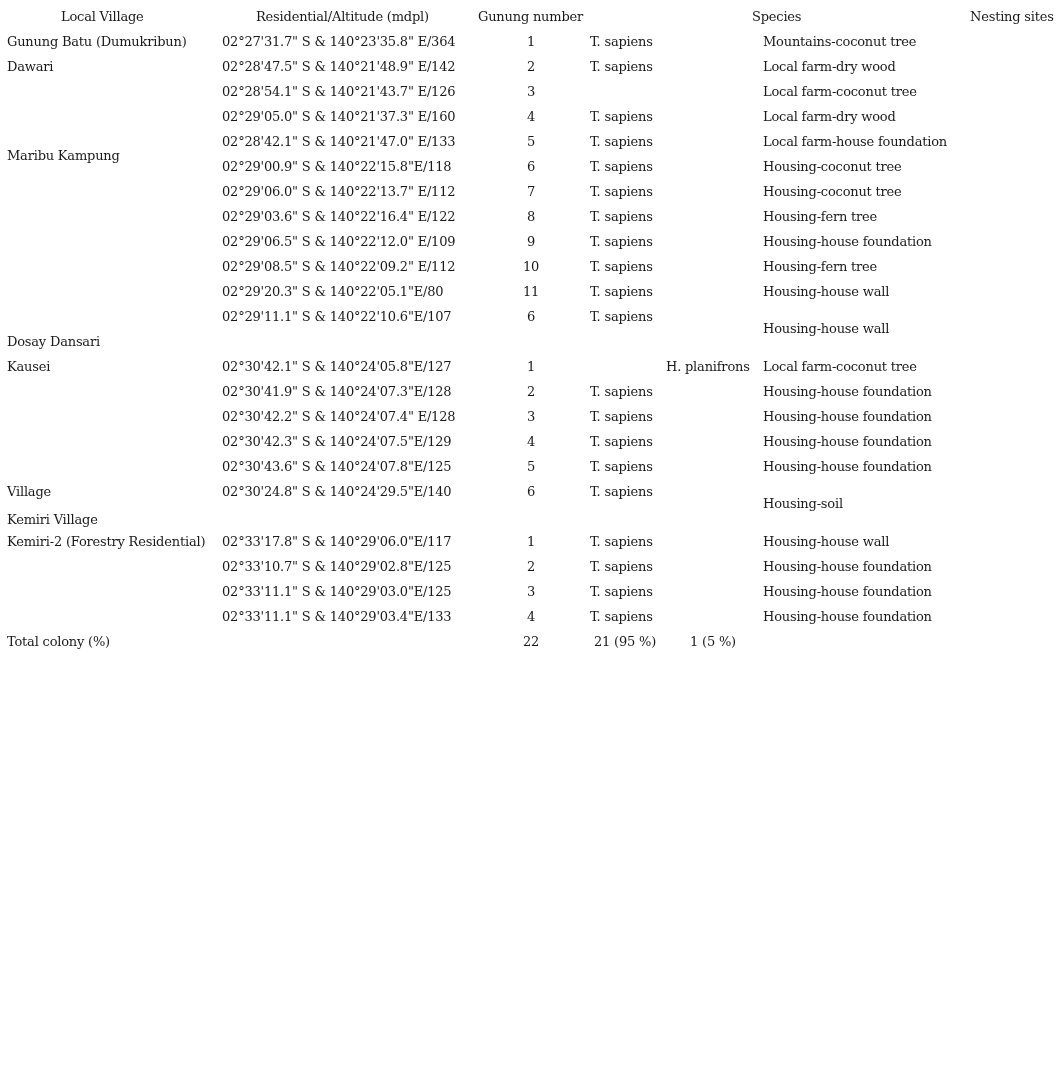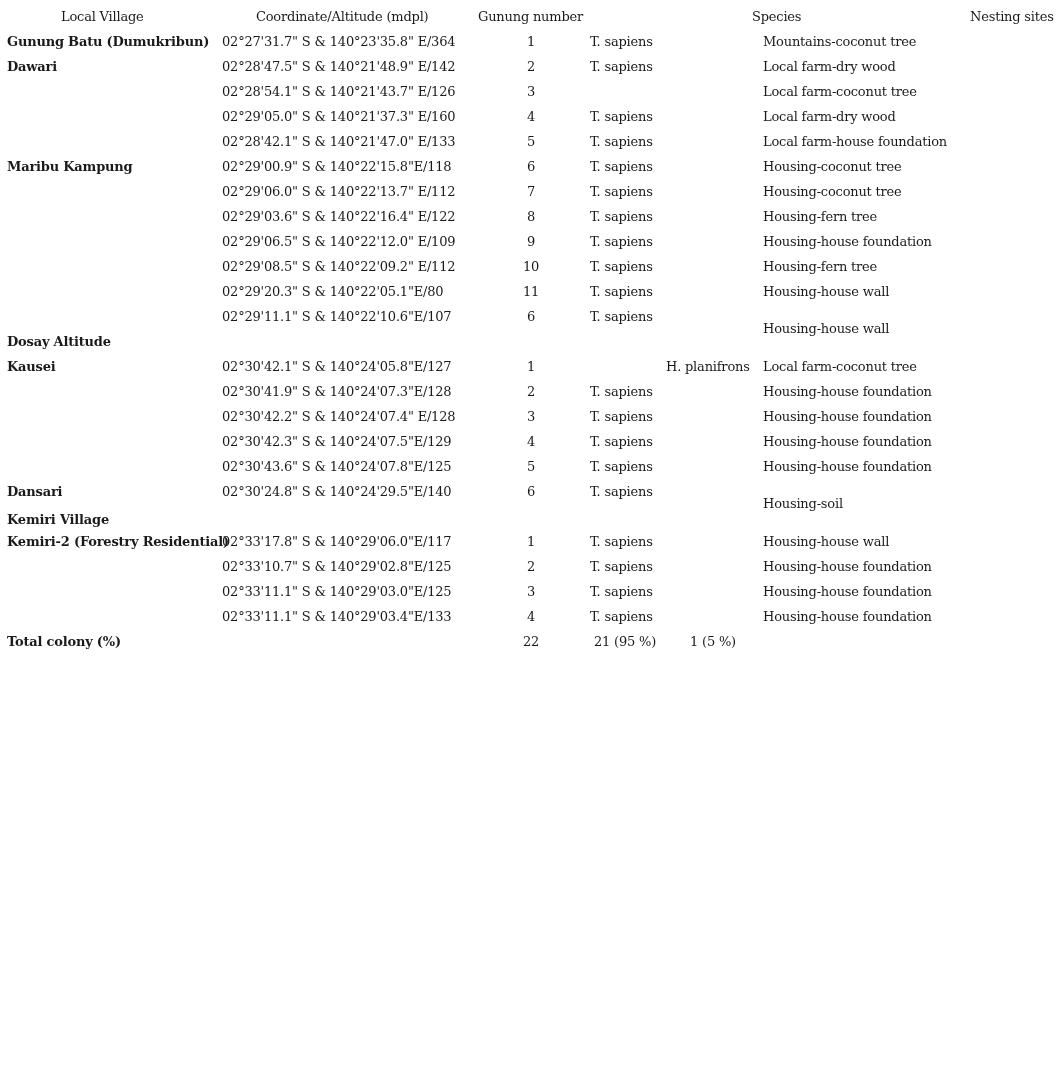--- a/index.html
+++ b/index.html
@@ -16,34 +16,34 @@
       font-size: 13px;
       color: #1a1a1a;
       letter-spacing: -0.2px;
     }
     .cell {
       position: absolute;
       white-space: nowrap;
       line-height: 16px;
     }
     .hdr { top: 9px; }
-    .c-loc { left: 7px; font-weight: bold; }
+    .c-loc { left: 7px; }
     .c-coord { left: 222px; }
     .c-num { left: 505px; width: 52px; text-align: center; }
     .c-sp1 { left: 590px; }
     .c-sp2 { left: 666px; }
     .c-nest { left: 763px; }
   </style>
 </head>
 <body>
 
 <div>
 
   <span class="cell hdr" style="left:61px">Local Village</span>
-  <span class="cell hdr" style="left:256px">Coordinate/Altitude (mdpl)</span>
+  <span class="cell hdr" style="left:256px">Residential/Altitude (mdpl)</span>
   <span class="cell hdr" style="left:478px">Gunung number</span>
   <span class="cell hdr" style="left:752px">Species</span>
   <span class="cell hdr" style="left:970px">Nesting sites</span>
 
   <div id="rows">
       <div>
         <span class="cell c-loc" style="top: 34px;">Gunung Batu (Dumukribun)</span>
         <span class="cell c-coord" style="top: 34px;">02°27'31.7" S &amp; 140°23'35.8" E/364</span>
         <span class="cell c-num" style="top: 34px;">1</span>
         <span class="cell c-sp1" style="top: 34px;">T. sapiens</span>
@@ -76,21 +76,21 @@
       </div>
       <div>
         <span class="cell c-loc" style="top: 134px;"></span>
         <span class="cell c-coord" style="top: 134px;">02°28'42.1" S &amp; 140°21'47.0" E/133</span>
         <span class="cell c-num" style="top: 134px;">5</span>
         <span class="cell c-sp1" style="top: 134px;">T. sapiens</span>
         <span class="cell c-sp2" style="top: 134px;"></span>
         <span class="cell c-nest" style="top: 134px;">Local farm-house foundation</span>
       </div>
       <div>
-        <span class="cell c-loc" style="top: 159px;">Maribu Kampung</span>
+        <span class="cell c-loc" style="top: 148px;">Maribu Kampung</span>
         <span class="cell c-coord" style="top: 159px;">02°29'00.9" S &amp; 140°22'15.8"E/118</span>
         <span class="cell c-num" style="top: 159px;">6</span>
         <span class="cell c-sp1" style="top: 159px;">T. sapiens</span>
         <span class="cell c-sp2" style="top: 159px;"></span>
         <span class="cell c-nest" style="top: 159px;">Housing-coconut tree</span>
       </div>
       <div>
         <span class="cell c-loc" style="top: 184px;"></span>
         <span class="cell c-coord" style="top: 184px;">02°29'06.0" S &amp; 140°22'13.7" E/112</span>
         <span class="cell c-num" style="top: 184px;">7</span>
@@ -132,21 +132,21 @@
       </div>
       <div>
         <span class="cell c-loc" style="top: 309px;"></span>
         <span class="cell c-coord" style="top: 309px;">02°29'11.1" S &amp; 140°22'10.6"E/107</span>
         <span class="cell c-num" style="top: 309px;">6</span>
         <span class="cell c-sp1" style="top: 309px;">T. sapiens</span>
         <span class="cell c-sp2" style="top: 309px;"></span>
         <span class="cell c-nest" style="top: 321px;">Housing-house wall</span>
       </div>
       <div>
-        <span class="cell c-loc" style="top: 334px;">Dosay Altitude</span>
+        <span class="cell c-loc" style="top: 334px;">Dosay Dansari</span>
         <span class="cell c-coord" style="top: 334px;"></span>
         <span class="cell c-num" style="top: 334px;"></span>
         <span class="cell c-sp1" style="top: 334px;"></span>
         <span class="cell c-sp2" style="top: 334px;"></span>
         <span class="cell c-nest" style="top: 334px;"></span>
       </div>
       <div>
         <span class="cell c-loc" style="top: 359px;">Kausei</span>
         <span class="cell c-coord" style="top: 359px;">02°30'42.1" S &amp; 140°24'05.8"E/127</span>
         <span class="cell c-num" style="top: 359px;">1</span>
@@ -180,21 +180,21 @@
       </div>
       <div>
         <span class="cell c-loc" style="top: 459px;"></span>
         <span class="cell c-coord" style="top: 459px;">02°30'43.6" S &amp; 140°24'07.8"E/125</span>
         <span class="cell c-num" style="top: 459px;">5</span>
         <span class="cell c-sp1" style="top: 459px;">T. sapiens</span>
         <span class="cell c-sp2" style="top: 459px;"></span>
         <span class="cell c-nest" style="top: 459px;">Housing-house foundation</span>
       </div>
       <div>
-        <span class="cell c-loc" style="top: 484px;">Dansari</span>
+        <span class="cell c-loc" style="top: 484px;">Village</span>
         <span class="cell c-coord" style="top: 484px;">02°30'24.8" S &amp; 140°24'29.5"E/140</span>
         <span class="cell c-num" style="top: 484px;">6</span>
         <span class="cell c-sp1" style="top: 484px;">T. sapiens</span>
         <span class="cell c-sp2" style="top: 484px;"></span>
         <span class="cell c-nest" style="top: 496px;">Housing-soil</span>
       </div>
       <div>
         <span class="cell c-loc" style="top: 512px;">Kemiri Village</span>
         <span class="cell c-coord" style="top: 509px;"></span>
         <span class="cell c-num" style="top: 509px;"></span>

